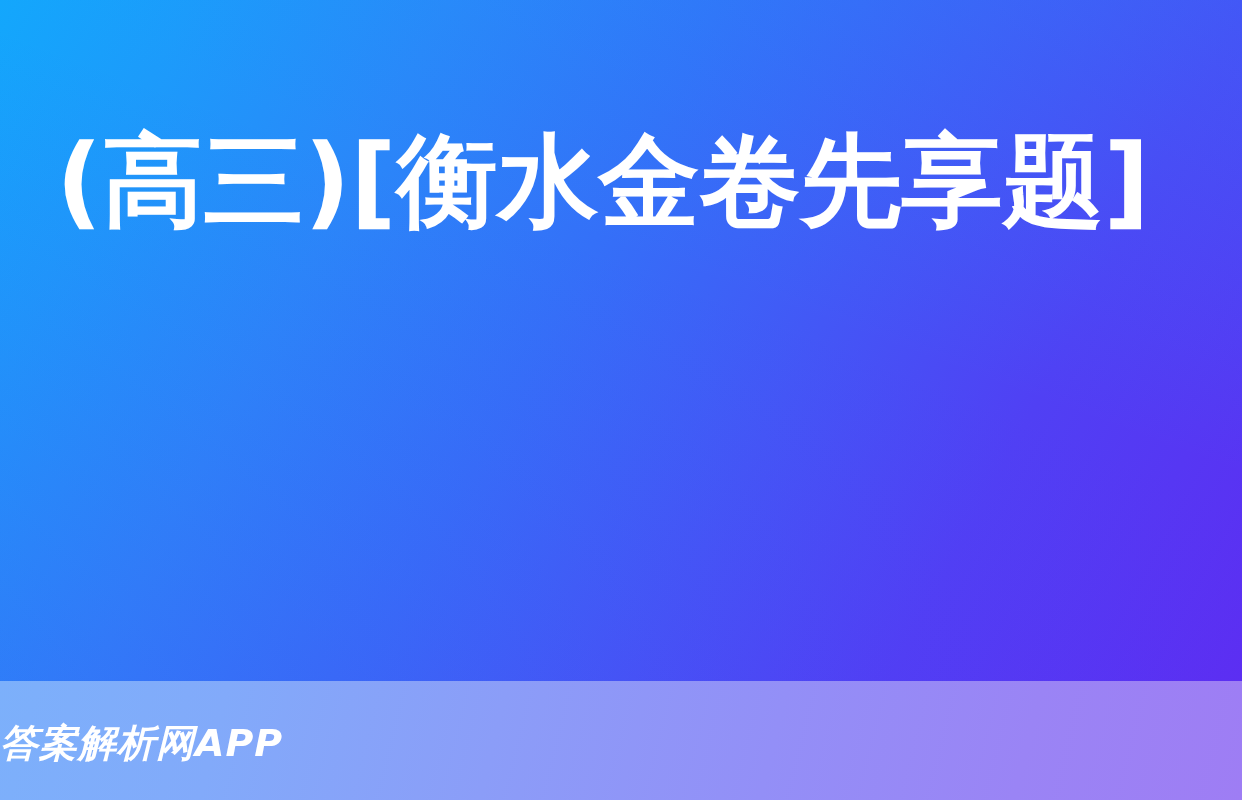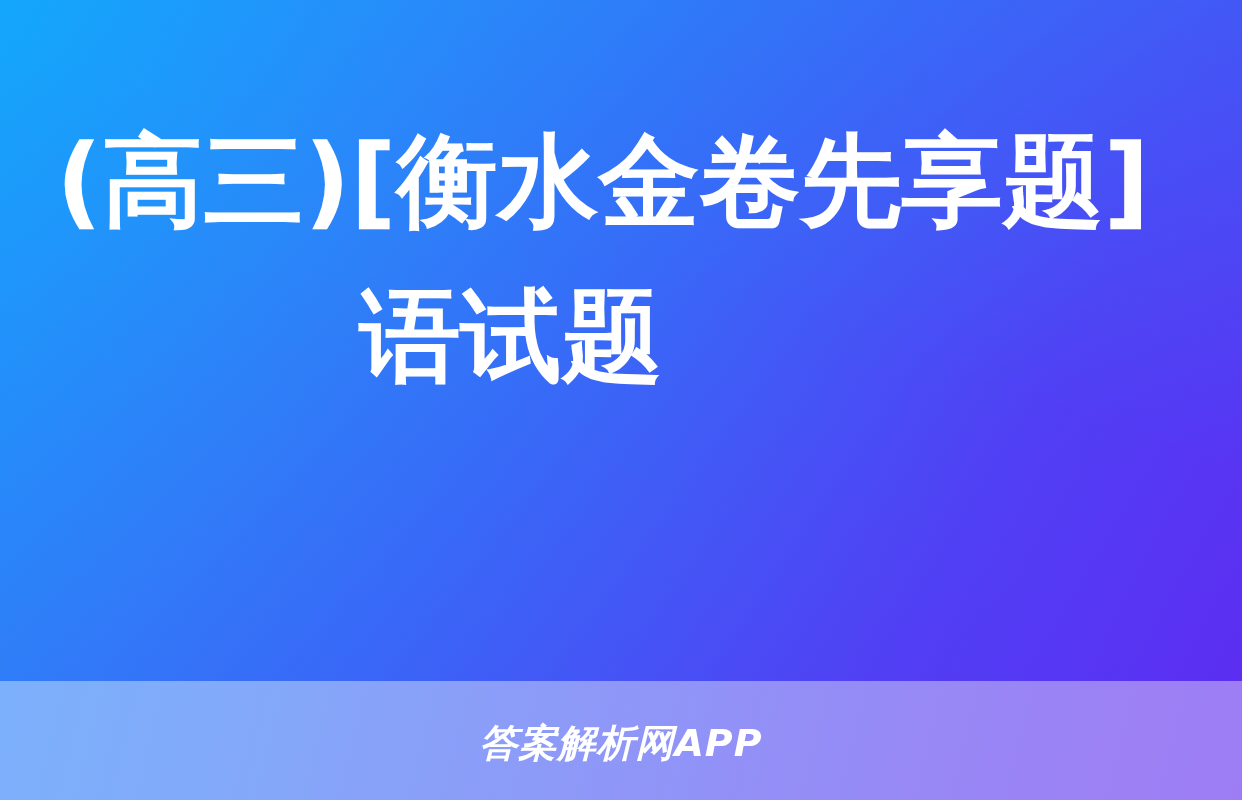--- a/index.html
+++ b/index.html
@@ -81,21 +81,21 @@
     background:
       linear-gradient(104deg,
         #7CB0FB 0%,
         #82AAFA 18%,
         #8B9DF8 40%,
         #938FF7 62%,
         #9A84F5 82%,
         #9E7DF4 100%);
     display: flex;
     align-items: center;
-    justify-content: center;
+    justify-content: flex-start;
   }
   .footer-text {
     color: #ffffff;
     font-weight: 700;
     font-style: italic;
     font-size: 38px;
     line-height: 1;
     letter-spacing: 1px;
     white-space: nowrap;
     font-family: "DejaVu Sans", "Liberation Sans", sans-serif;
@@ -104,20 +104,19 @@
 </style>
 </head>
 <body>
 
 <div class="canvas">
 
   <div class="hero"></div>
 
   <div class="title-block">
     <span class="title-line">(高三)[衡水金卷先享题]</span>
-    <span class="title-line">语试题</span>
   </div>
 
   <div class="footer-band">
     <span class="footer-text">答案解析网APP</span>
   </div>
 
 </div>
 
 </body></html>

